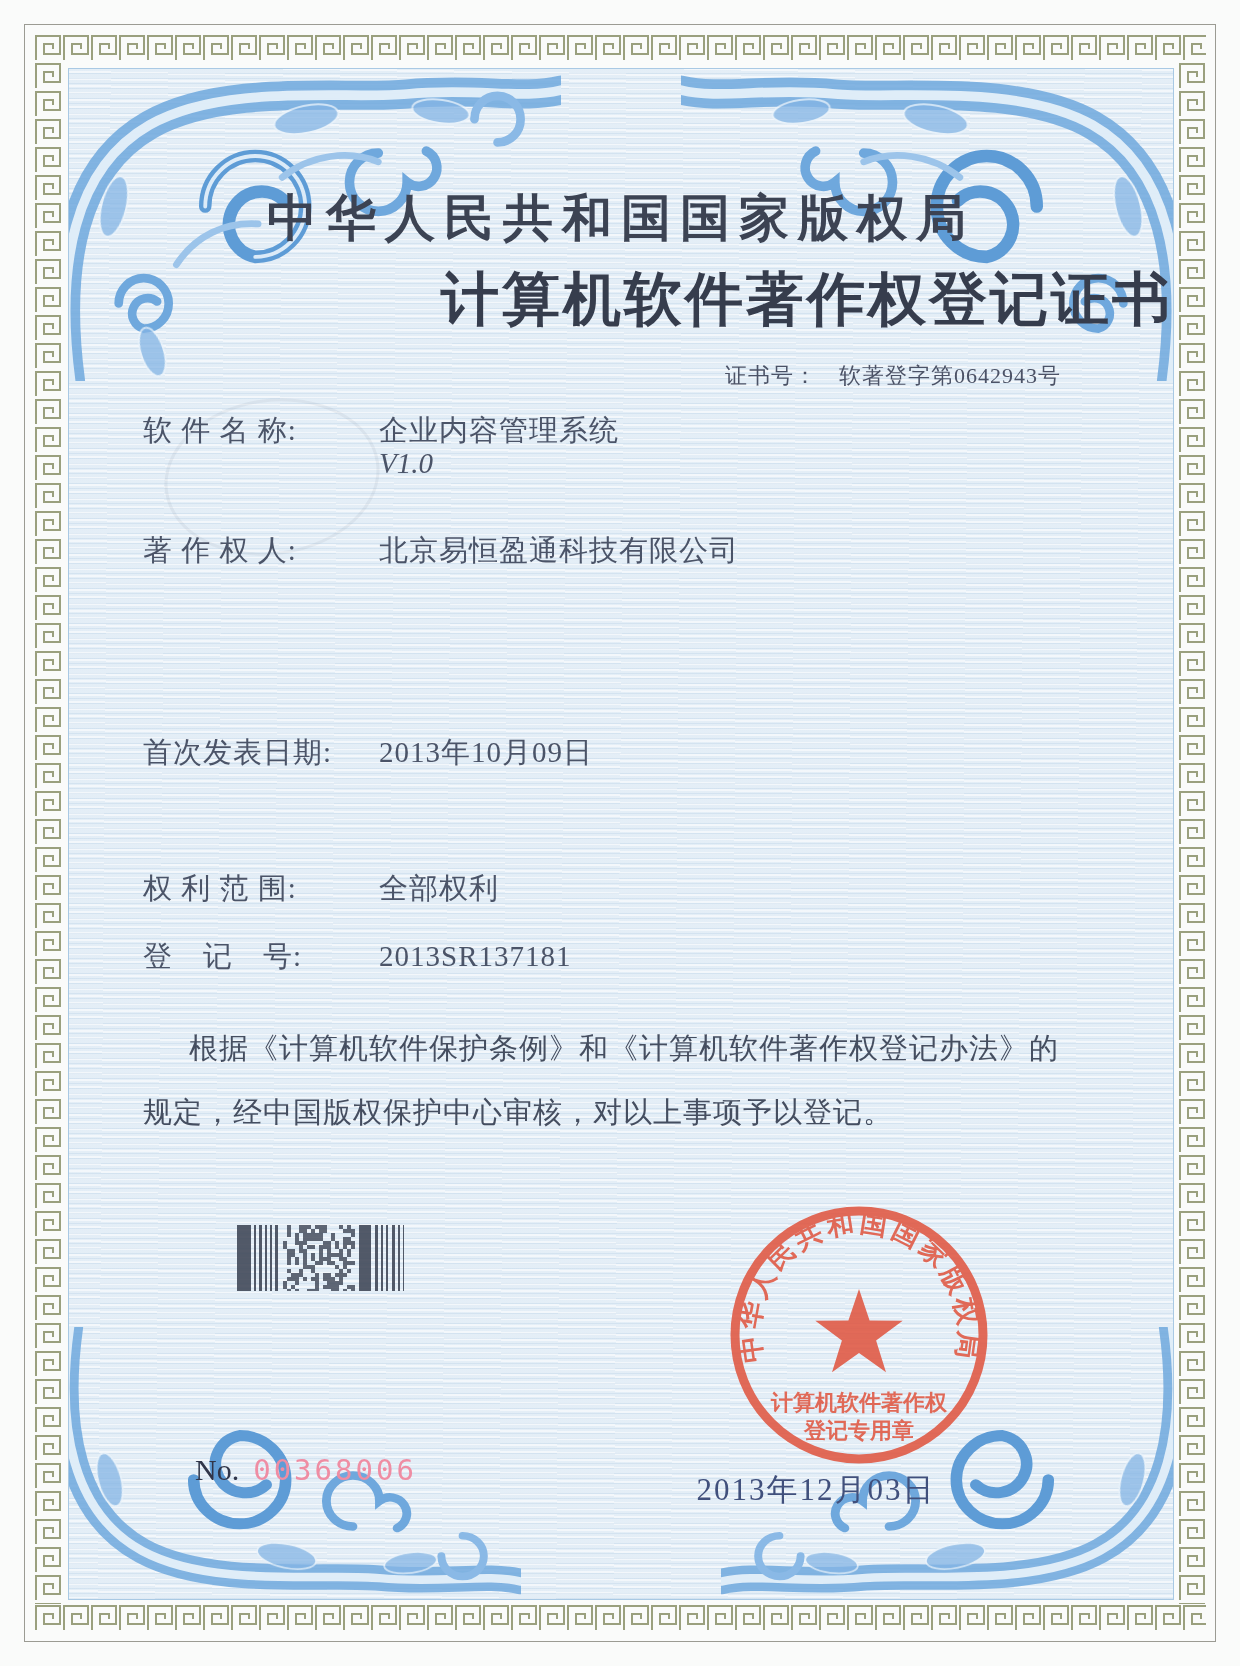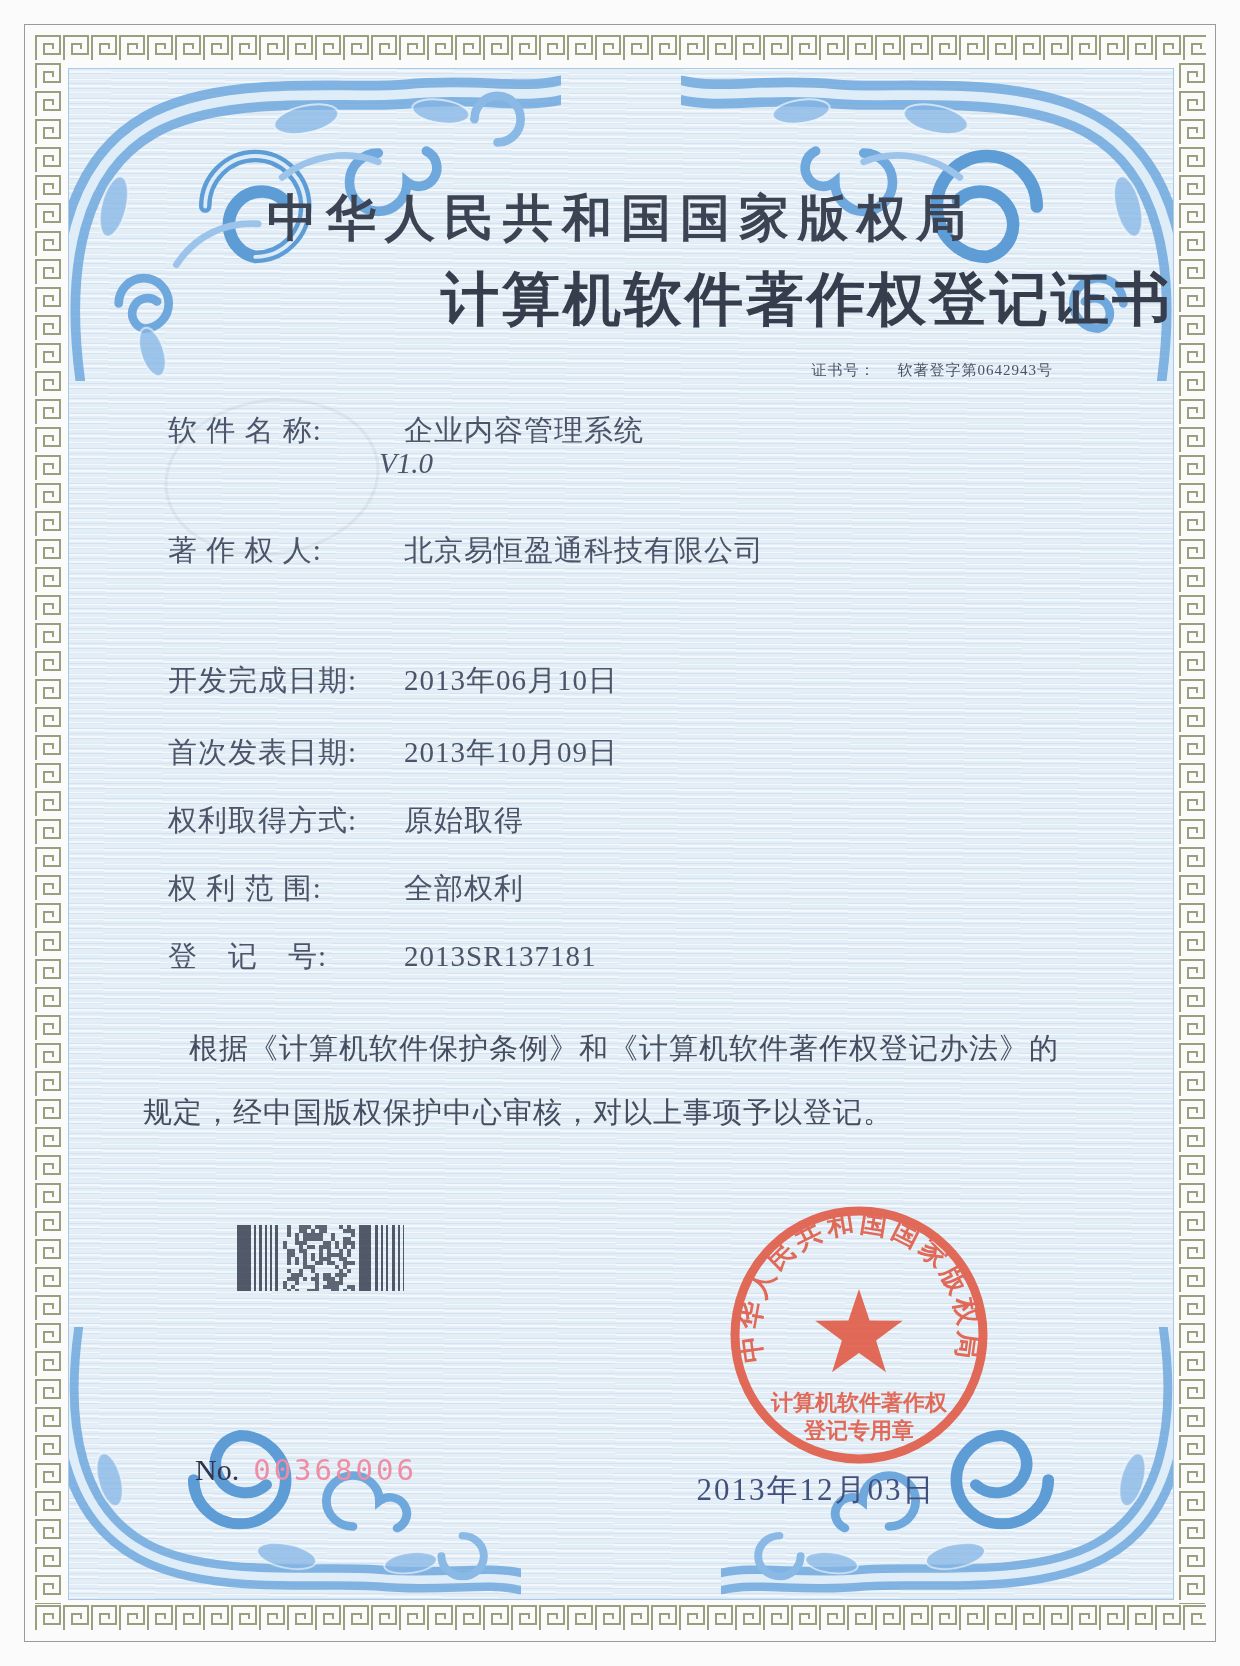--- a/index.html
+++ b/index.html
@@ -37,26 +37,26 @@
   .orn.br{right:-8px;bottom:-8px;transform:scale(-1,-1);height:280px;width:460px;}
   .authority{
     position:absolute;left:0;right:0;top:116px;text-align:center;
     font-size:50px;font-weight:700;letter-spacing:9px;color:#3c4353;
   }
   .cert-title{
     position:absolute;left:0;right:0;top:192px;text-align:right;
     font-size:58px;font-weight:800;letter-spacing:3px;color:#363d4d;
   }
   .certno-line{
-    position:absolute;top:292px;right:120px;
-    font-size:15px;color:#4b5266;letter-spacing:1px;
+    position:absolute;top:292px;right:112px;
+    font-size:22px;color:#4b5266;letter-spacing:1px;
   }
   .certno-line .lbl{margin-right:22px;}
   .field-row{position:absolute;left:74px;font-size:29px;color:#4b5468;letter-spacing:1px;white-space:nowrap;}
-  .field-row .flabel{display:inline-block;min-width:208px;margin-left:25px;}
+  .field-row .flabel{display:inline-block;min-width:208px;}
   .field-row .fvalue{margin-left:28px;}
   .fvalue2{position:absolute;left:310px;font-size:29px;color:#4b5468;}
   .statement{position:absolute;font-size:29px;color:#454e60;letter-spacing:1px;white-space:nowrap;}
   .barcode-wrap{position:absolute;left:168px;top:1156px;width:178px;height:66px;}
   .serial-line{position:absolute;left:126px;top:1384px;font-size:30px;color:#30364a;}
   .serial-line .num{
     font-family:"DejaVu Sans Mono","Liberation Mono",monospace;
     color:#ef8da3;letter-spacing:3px;margin-left:14px;font-size:29px;
   }
   .seal{position:absolute;left:652px;top:1128px;width:276px;height:276px;}
@@ -168,31 +168,25 @@
 
   <div class="field-row" style="top:342px;">
     <span class="flabel">软 件 名 称:</span><span class="fvalue">企业内容管理系统</span>
   </div>
   <div class="fvalue2" style="top:378px;font-style:italic;">V1.0</div>
 
   <div class="field-row" style="top:462px;">
     <span class="flabel">著 作 权 人:</span><span class="fvalue">北京易恒盈通科技有限公司</span>
   </div>
 
-  <div class="field-row" style="top:592px;">
-    <span class="flabel">开发完成日期:</span><span class="fvalue">2013年06月10日</span>
-  </div>
 
   <div class="field-row" style="top:664px;">
     <span class="flabel">首次发表日期:</span><span class="fvalue">2013年10月09日</span>
   </div>
 
-  <div class="field-row" style="top:732px;">
-    <span class="flabel">权利取得方式:</span><span class="fvalue">原始取得</span>
-  </div>
 
   <div class="field-row" style="top:800px;">
     <span class="flabel">权 利 范 围:</span><span class="fvalue">全部权利</span>
   </div>
 
   <div class="field-row" style="top:868px;">
     <span class="flabel">登　记　号:</span><span class="fvalue">2013SR137181</span>
   </div>
 
   <div class="statement" style="left:120px;top:960px;">根据《计算机软件保护条例》和《计算机软件著作权登记办法》的</div>

